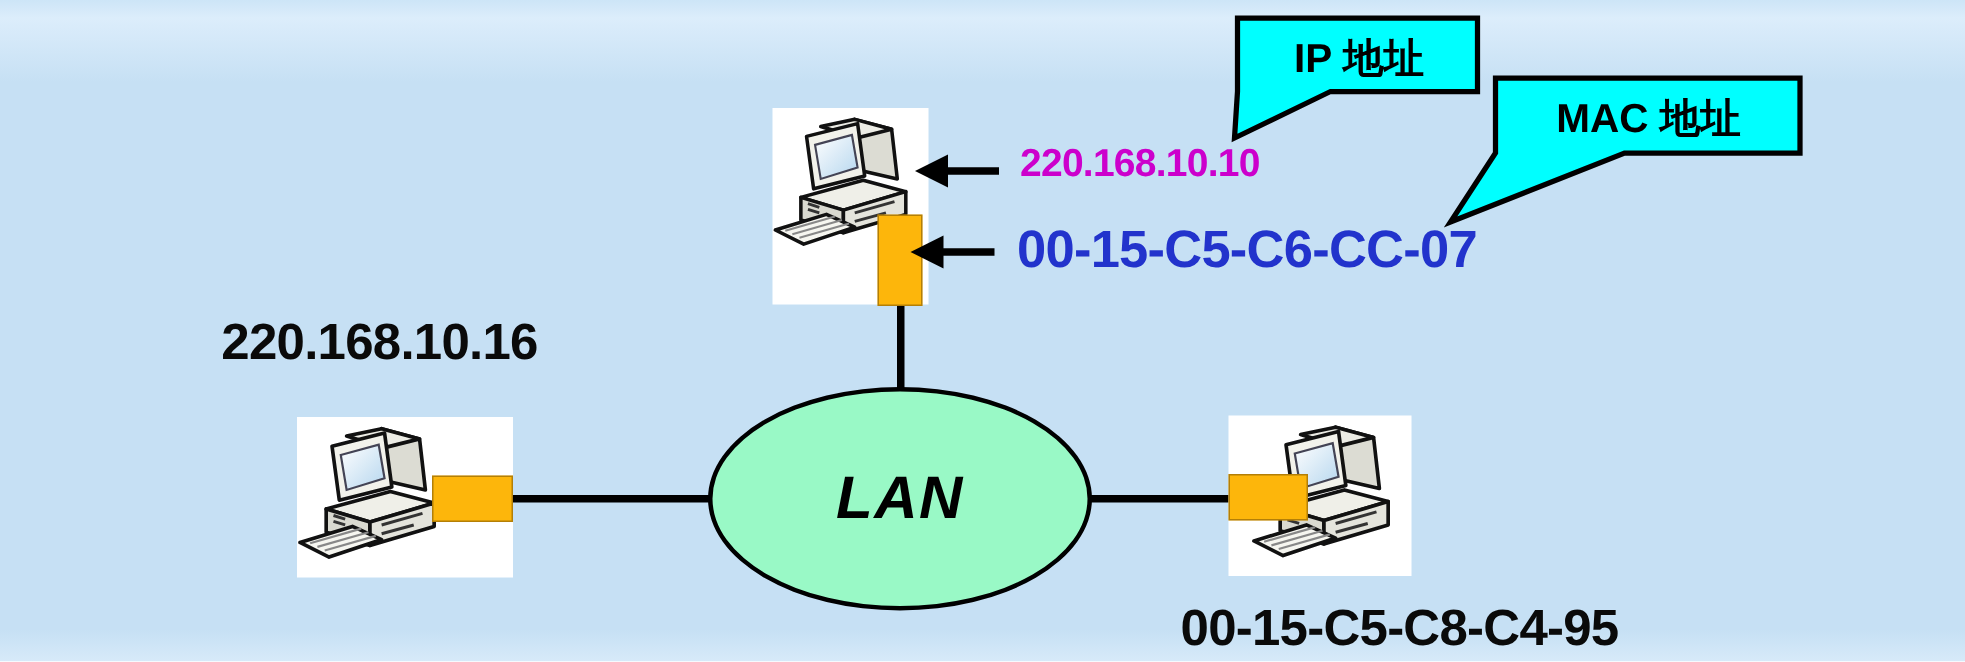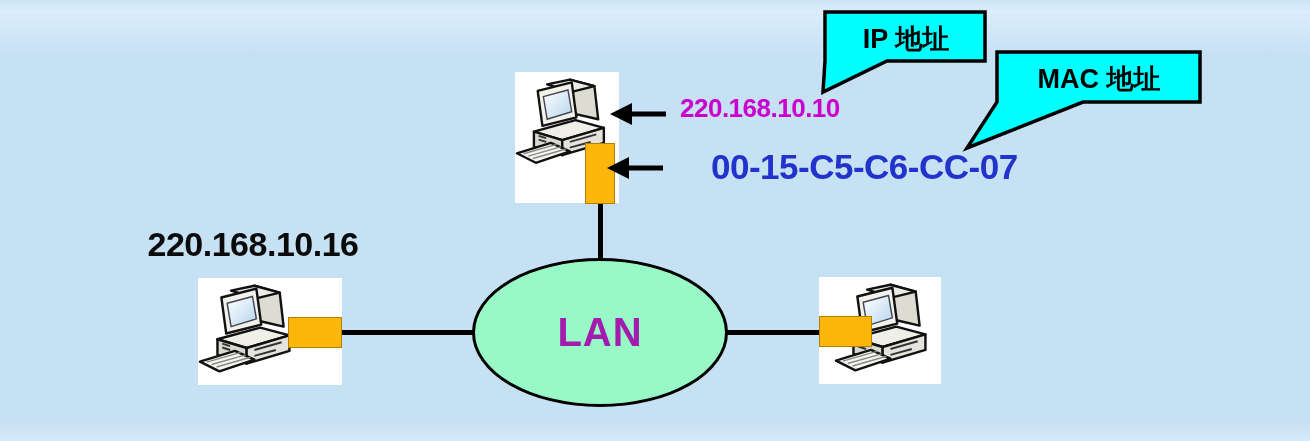--- a/index.html
+++ b/index.html
@@ -7,21 +7,21 @@
     position:relative;width:1310px;height:441px;overflow:hidden;
     background:linear-gradient(180deg,#cde5f7 0px,#dcedfb 12px,#c6e0f4 55px,#c6e0f4 420px,#d7eaf9 441px);
     font-family:"Liberation Sans","DejaVu Sans",sans-serif;
   }
   .line{position:absolute;background:#000;}
   .lan{
     position:absolute;left:472px;top:258px;width:256px;height:149px;
     background:#99f9c6;border:3px solid #000;border-radius:50%;
     display:flex;align-items:center;justify-content:center;box-sizing:border-box;
   }
-  .lan span{font-size:40px;font-weight:bold;color:#a21caf;letter-spacing:1px;}
+  .lan span{font-size:40px;font-weight:bold;color:#000000;letter-spacing:1px;font-style:italic;}
   .node{position:absolute;background:#ffffff;}
   .node svg{position:absolute;left:0;top:0;width:100%;height:100%;}
   .nic{position:absolute;background:#fdb60b;border:1px solid rgba(90,60,0,.45);box-sizing:border-box;}
   .lbl{position:absolute;font-weight:bold;white-space:nowrap;letter-spacing:-0.5px;}
   .lbl.center{transform:translateX(-50%);}
   .lbl.black{color:#0a0a0a;font-size:34px;}
   .lbl.ip{color:#cc00cc;font-size:26px;}
   .lbl.mac{color:#2233cc;font-size:35px;}
   .arrow{position:absolute;}
   .callout{position:absolute;}
@@ -83,24 +83,25 @@
   <div class="nic" style="left:288px;top:317px;width:54px;height:31px;"></div>
 
   <div class="node" style="left:819px;top:277px;width:122px;height:107px;">
     <svg viewBox="0 0 110 110" preserveAspectRatio="xMaxYMid meet">
         <use href="#pc"></use>
       </svg>
   </div>
   <div class="nic" style="left:819px;top:316px;width:53px;height:31px;"></div>
 
   <span class="lbl ip" style="left:680px;top:93px;">220.168.10.10</span>
-  <span class="lbl mac" style="left:711px;top:147px;">00-15-C5-C6-CC-07</span>
+  <span class="lbl mac" style="left:678px;top:147px;">00-15-C5-C6-CC-07</span>
 
-  <span class="lbl black center" style="left:253px;top:225px;">220.168.10.16</span>
+  <span class="lbl black center" style="left:253px;top:209px;">220.168.10.16</span>
 
+  <span class="lbl black center" style="left:933px;top:400px;">00-15-C5-C8-C4-95</span>
 
   <svg class="arrow" style="left:608px;top:101px;" width="60" height="26" viewBox="0 0 60 26">
     <line x1="58" y1="13" x2="20" y2="13" stroke="#000" stroke-width="5"></line>
     <polygon points="2,13 24,2 24,24" fill="#000"></polygon>
   </svg>
   <svg class="arrow" style="left:605px;top:155px;" width="60" height="26" viewBox="0 0 60 26">
     <line x1="58" y1="13" x2="20" y2="13" stroke="#000" stroke-width="5"></line>
     <polygon points="2,13 24,2 24,24" fill="#000"></polygon>
   </svg>
 

